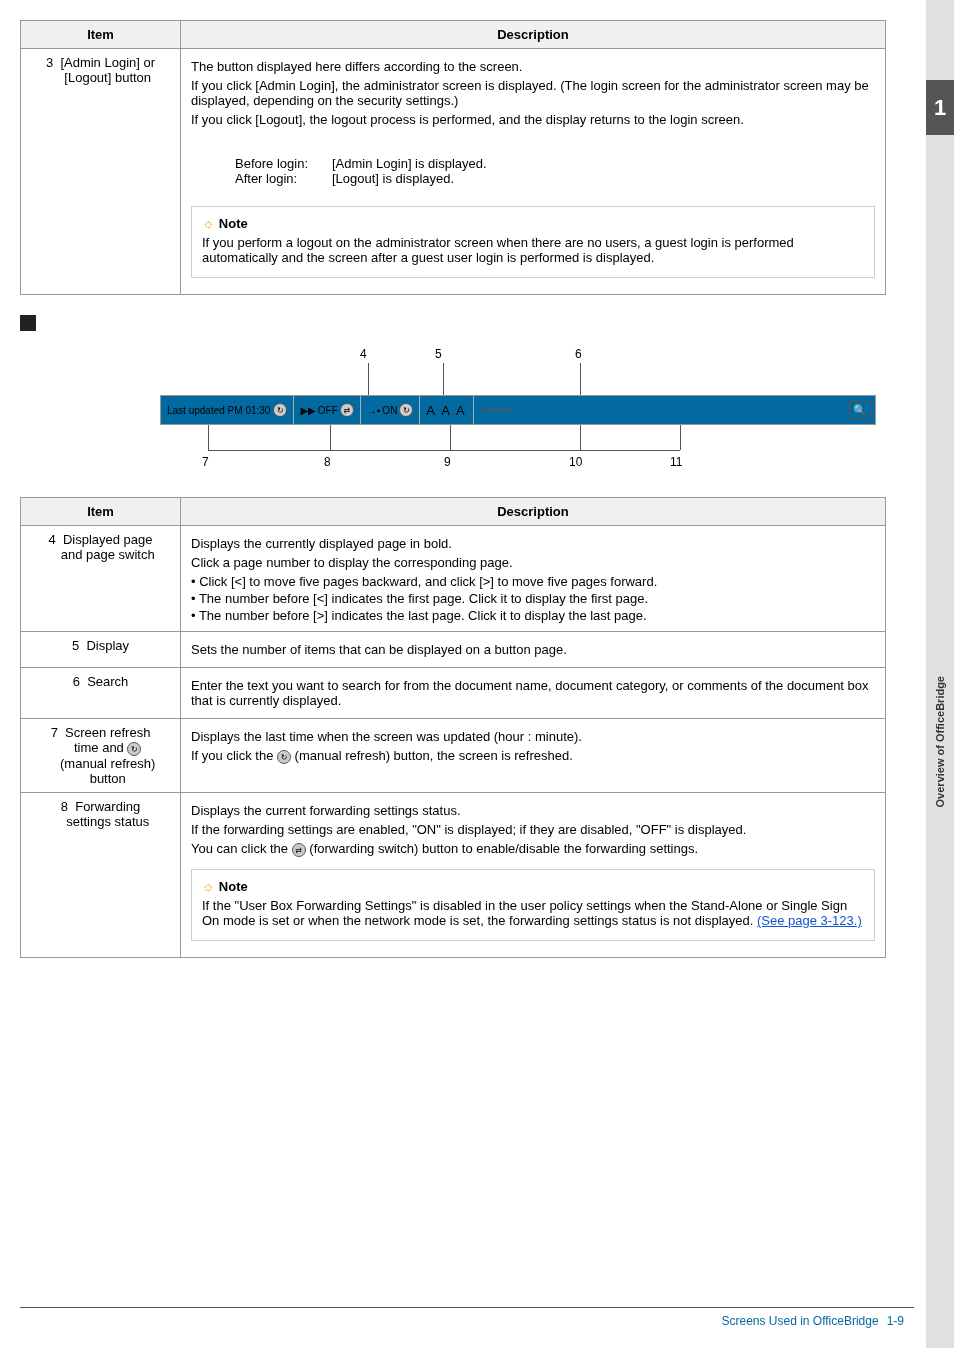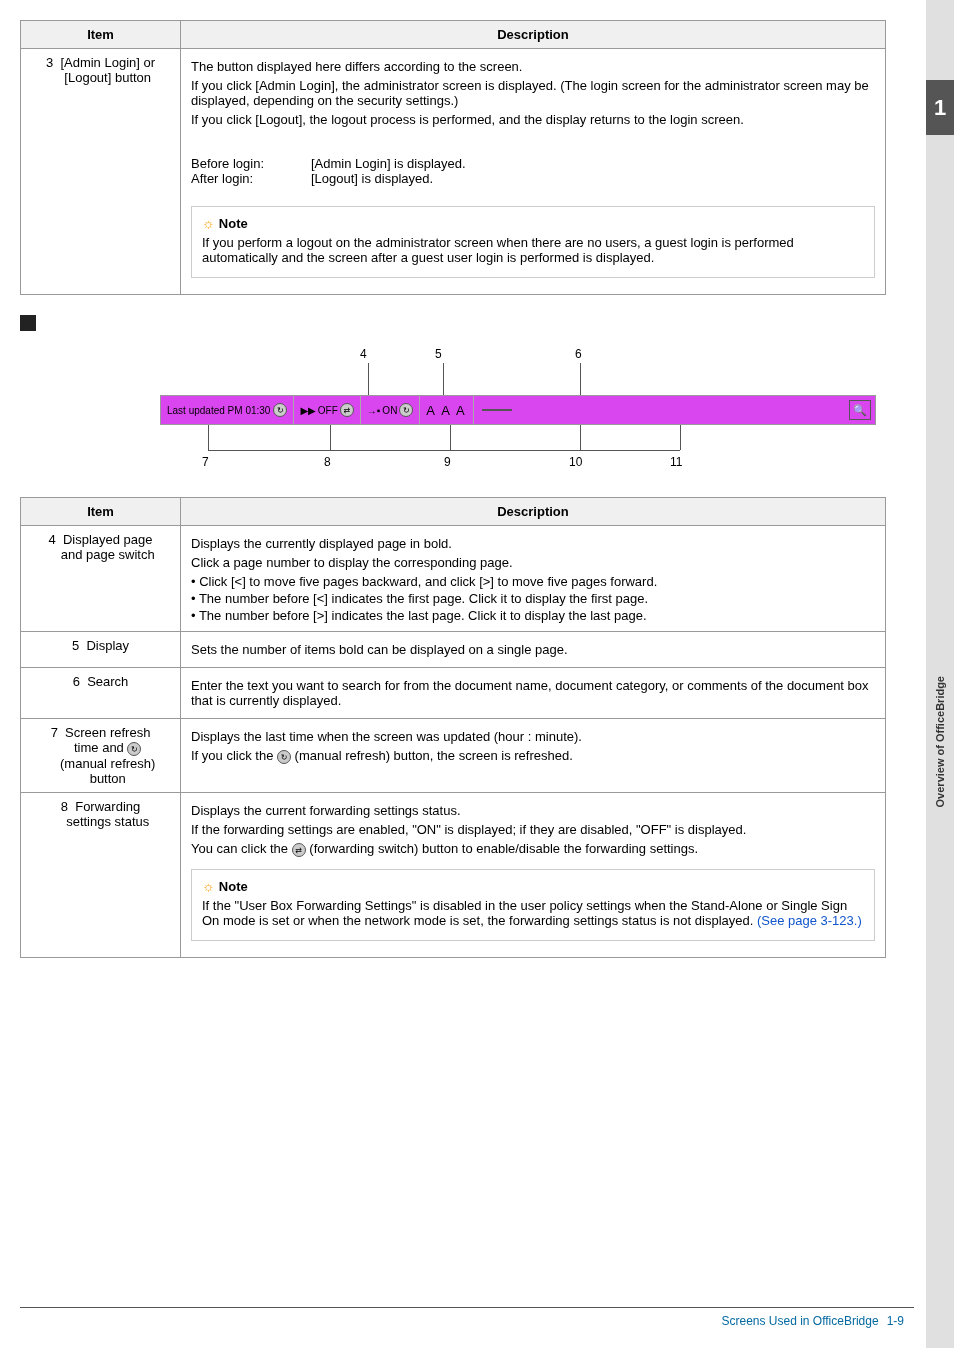--- a/index.html
+++ b/index.html
@@ -117,21 +117,22 @@
     }
 
     
     p { margin: 4px 0; }
 
     .login-info {
       margin: 10px 0;
     }
     .login-row {
       display: flex;
-      gap: 30px;
+      gap: 7px;
+      margin-left: 44px;
     }
 
     .bullet-item {
       padding-left: 12px;
       text-indent: -12px;
       margin: 2px 0;
     }
 
     .page-footer {
       position: absolute;
@@ -147,20 +148,21 @@
       position: absolute;
       bottom: 40px;
       left: 20px;
       right: 40px;
       height: 1px;
       background: #555;
     }
 
     .link-text {
       color: #1155cc;
+      text-decoration: underline;
     }
   </style>
 </head>
 <body>
 
 <div class="page-wrapper">
   <div class="content-area">
 
     <table>
       <thead>
@@ -210,21 +212,21 @@
       <div class="diagram-container">
 
         <span class="num-label" style="top:0px; left:340px;">4</span>
         <span class="num-label" style="top:0px; left:415px;">5</span>
         <span class="num-label" style="top:0px; left:555px;">6</span>
 
         <div style="position:absolute; left:348px; top:16px; width:1px; height:32px; background:#555;"></div>
         <div style="position:absolute; left:423px; top:16px; width:1px; height:32px; background:#555;"></div>
         <div style="position:absolute; left:560px; top:16px; width:1px; height:32px; background:#555;"></div>
 
-        <div style="position:absolute; left:140px; right:10px; top:48px; height:30px; border:1px solid #999; background:#d946ef; display:flex; align-items:center; overflow:hidden;">
+        <div style="position:absolute; left:140px; right:10px; top:48px; height:30px; border:1px solid #999; background:#0369a1; display:flex; align-items:center; overflow:hidden;">
 
           <div style="display:flex; align-items:center; gap:3px; border-right:1px solid #aaa; padding:0 6px; height:100%; font-size:10px;">
             <span>Last updated PM 01:30</span>
             <div style="width:14px;height:14px;border:1px solid #555;border-radius:50%;background:#ccc;display:flex;align-items:center;justify-content:center;font-size:8px;">↻</div>
           </div>
 
           <div style="display:flex; align-items:center; gap:2px; border-right:1px solid #aaa; padding:0 6px; height:100%; font-size:10px;">
             <span>▶▶</span>
             <span>OFF</span>
             <div style="width:14px;height:14px;border:1px solid #555;border-radius:50%;background:#ccc;display:flex;align-items:center;justify-content:center;font-size:8px;">⇄</div>
@@ -281,21 +283,21 @@
             <p>Click a page number to display the corresponding page.</p>
             <p class="bullet-item">• Click [&lt;] to move five pages backward, and click [&gt;] to move five pages forward.</p>
             <p class="bullet-item">• The number before [&lt;] indicates the first page. Click it to display the first page.</p>
             <p class="bullet-item">• The number before [&gt;] indicates the last page. Click it to display the last page.</p>
           </td>
         </tr>
 
         <tr>
           <td class="item-label">5 &nbsp;Display</td>
           <td>
-            <p>Sets the number of items bold can be displayed on a single page.</p>
+            <p>Sets the number of items that can be displayed on a button page.</p>
           </td>
         </tr>
 
         <tr>
           <td class="item-label">6 &nbsp;Search</td>
           <td>
             <p>Enter the text you want to search for from the document name, document category, or comments of the document box that is currently displayed.</p>
           </td>
         </tr>
 

